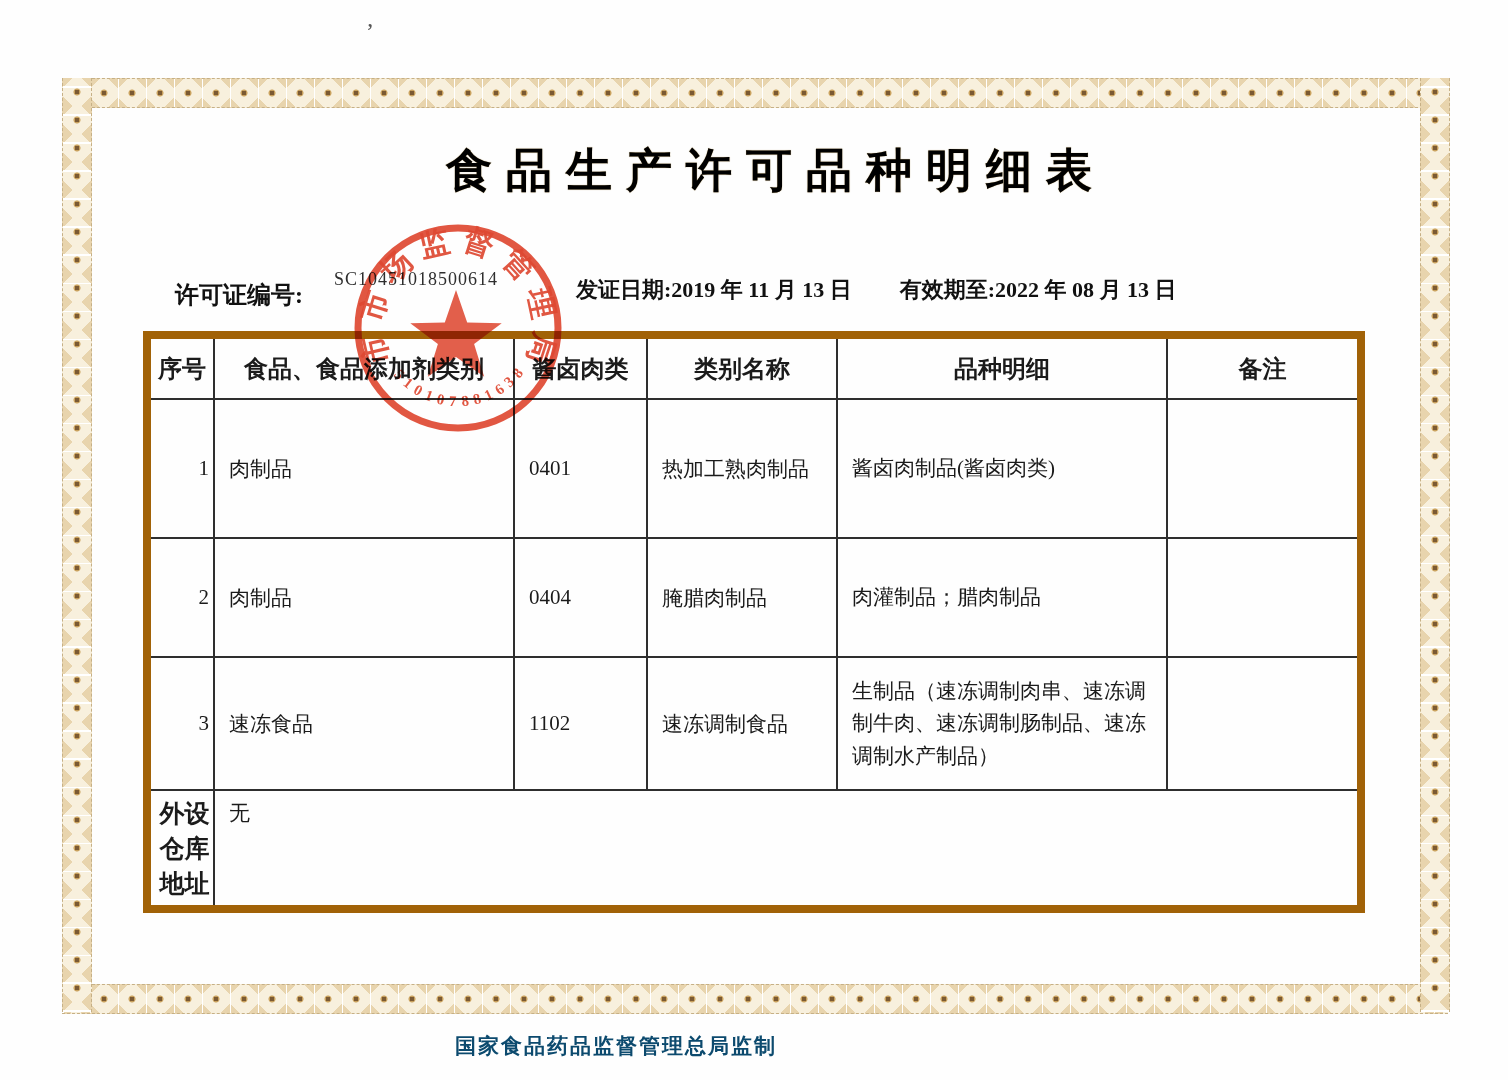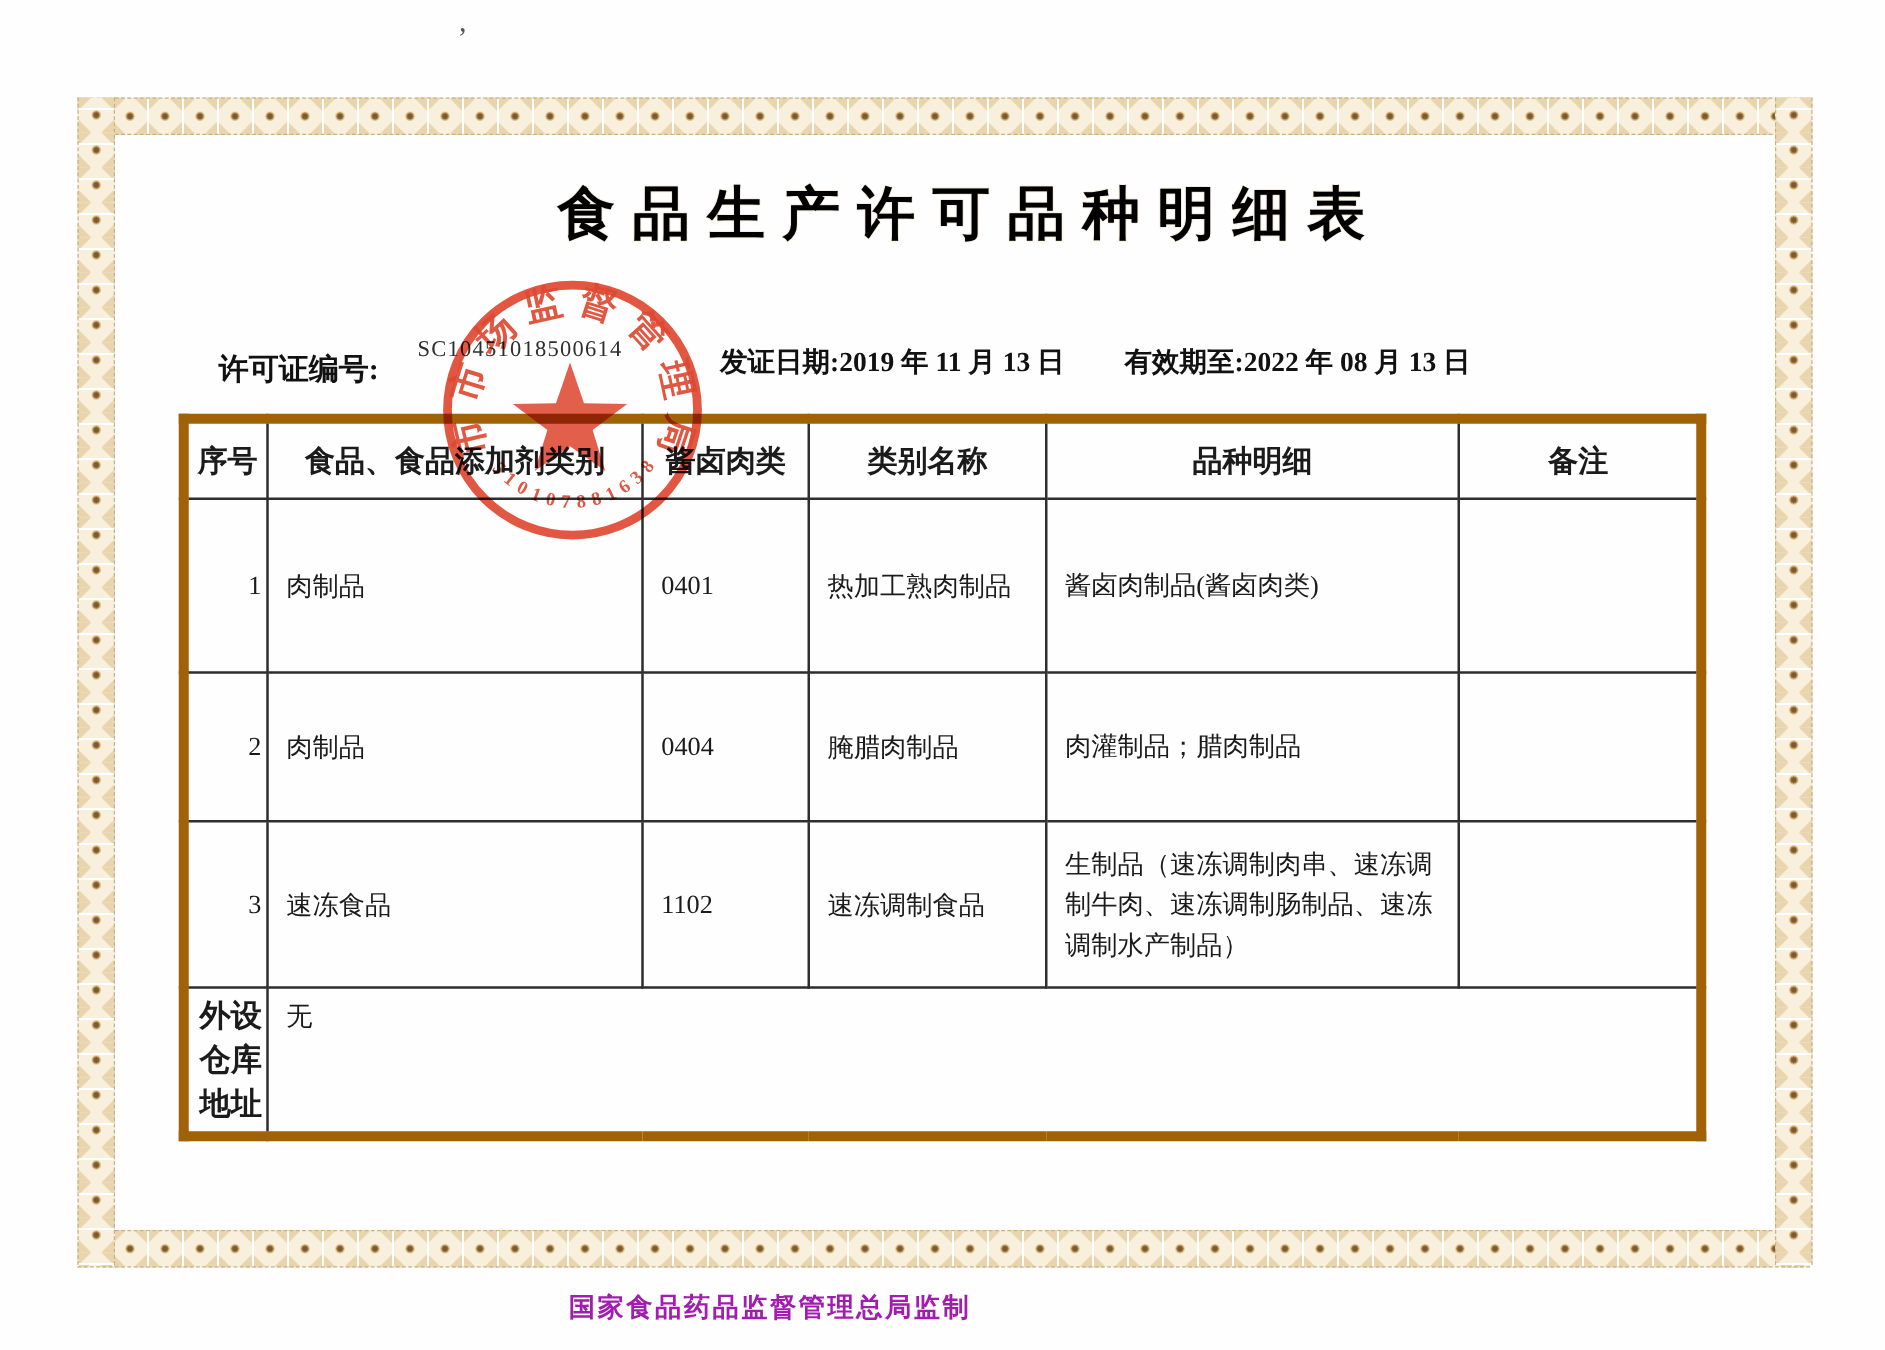--- a/index.html
+++ b/index.html
@@ -81,21 +81,21 @@
   
   .seal{
     position:absolute; left:348px; top:218px; width:224px; height:224px;
     mix-blend-mode:multiply; opacity:0.93; pointer-events:none;
   }
   .seal text{font-family:"Liberation Serif","DejaVu Serif",serif; font-weight:bold;}
 
   
   .footer{
     position:absolute; left:0; top:1032px; width:1232px; text-align:center;
-    font-size:21px; font-weight:bold; color:#a21caf; letter-spacing:2px;
+    font-size:21px; font-weight:bold; color:#0c4a6e; letter-spacing:2px;
   }
 </style>
 </head>
 <body>
 
 <div class="page">
 
   <div class="strip h top"></div>
   <div class="strip h bottom"></div>
   <div class="strip v left"></div>

